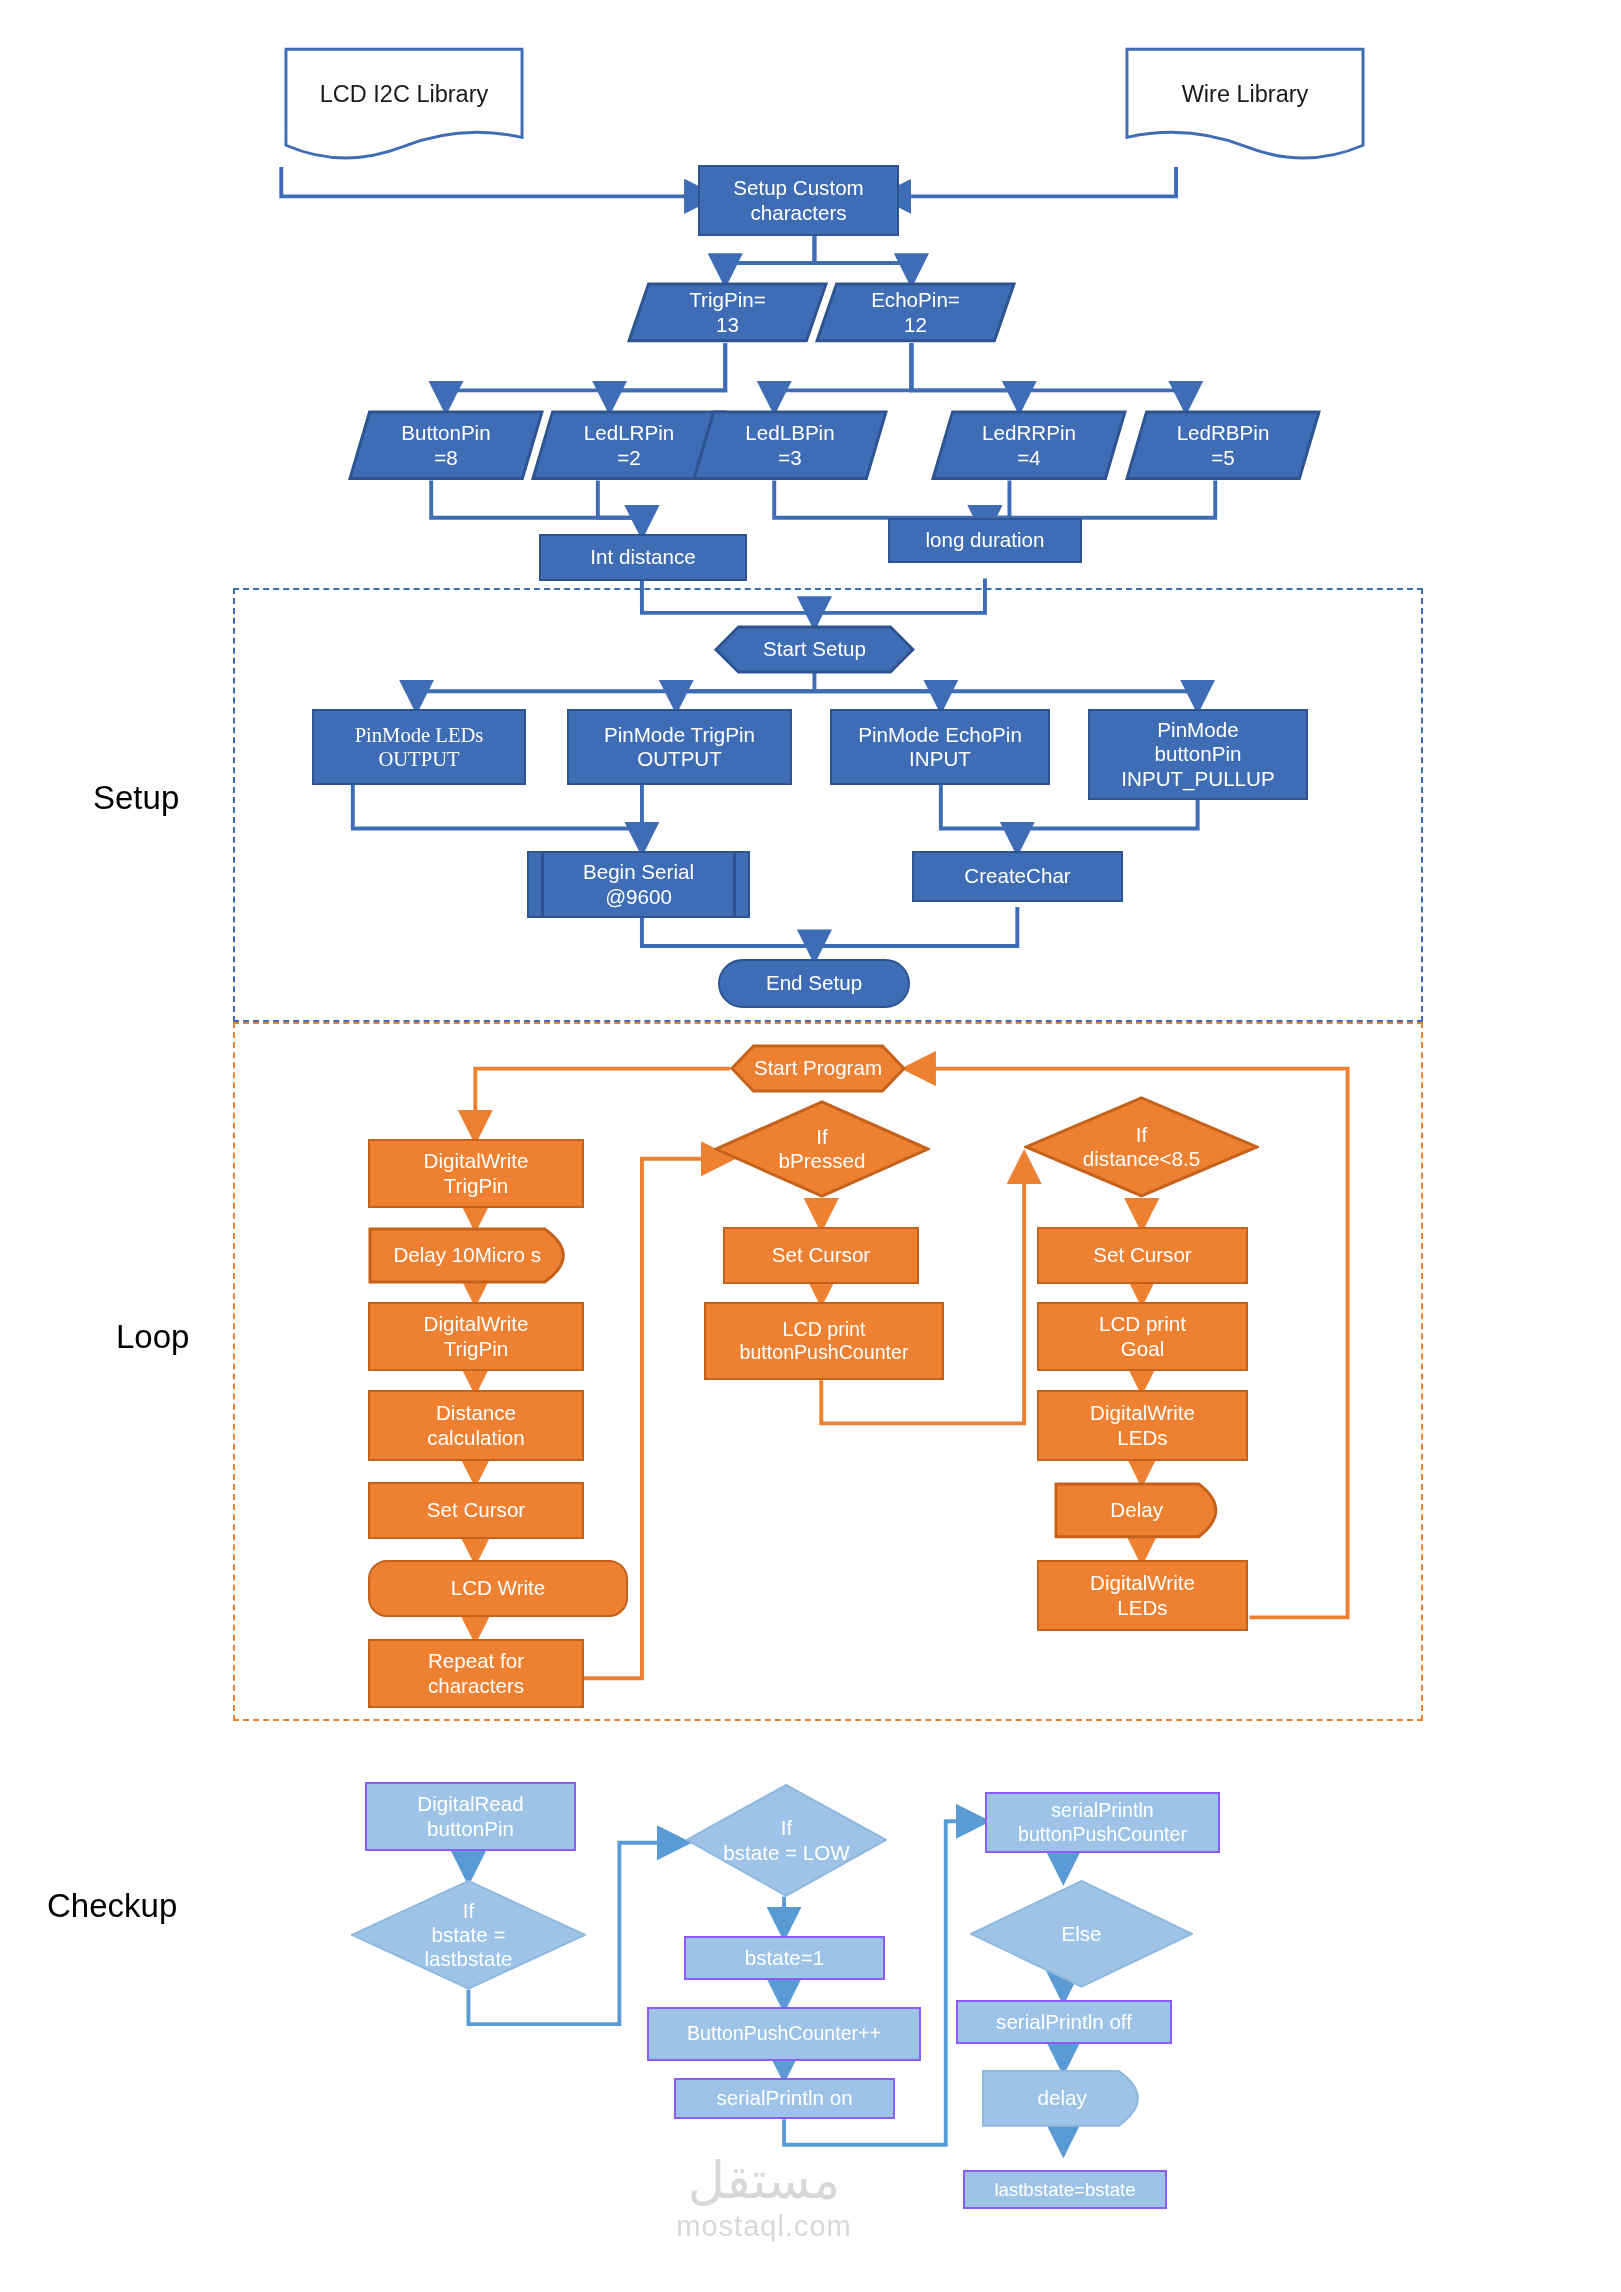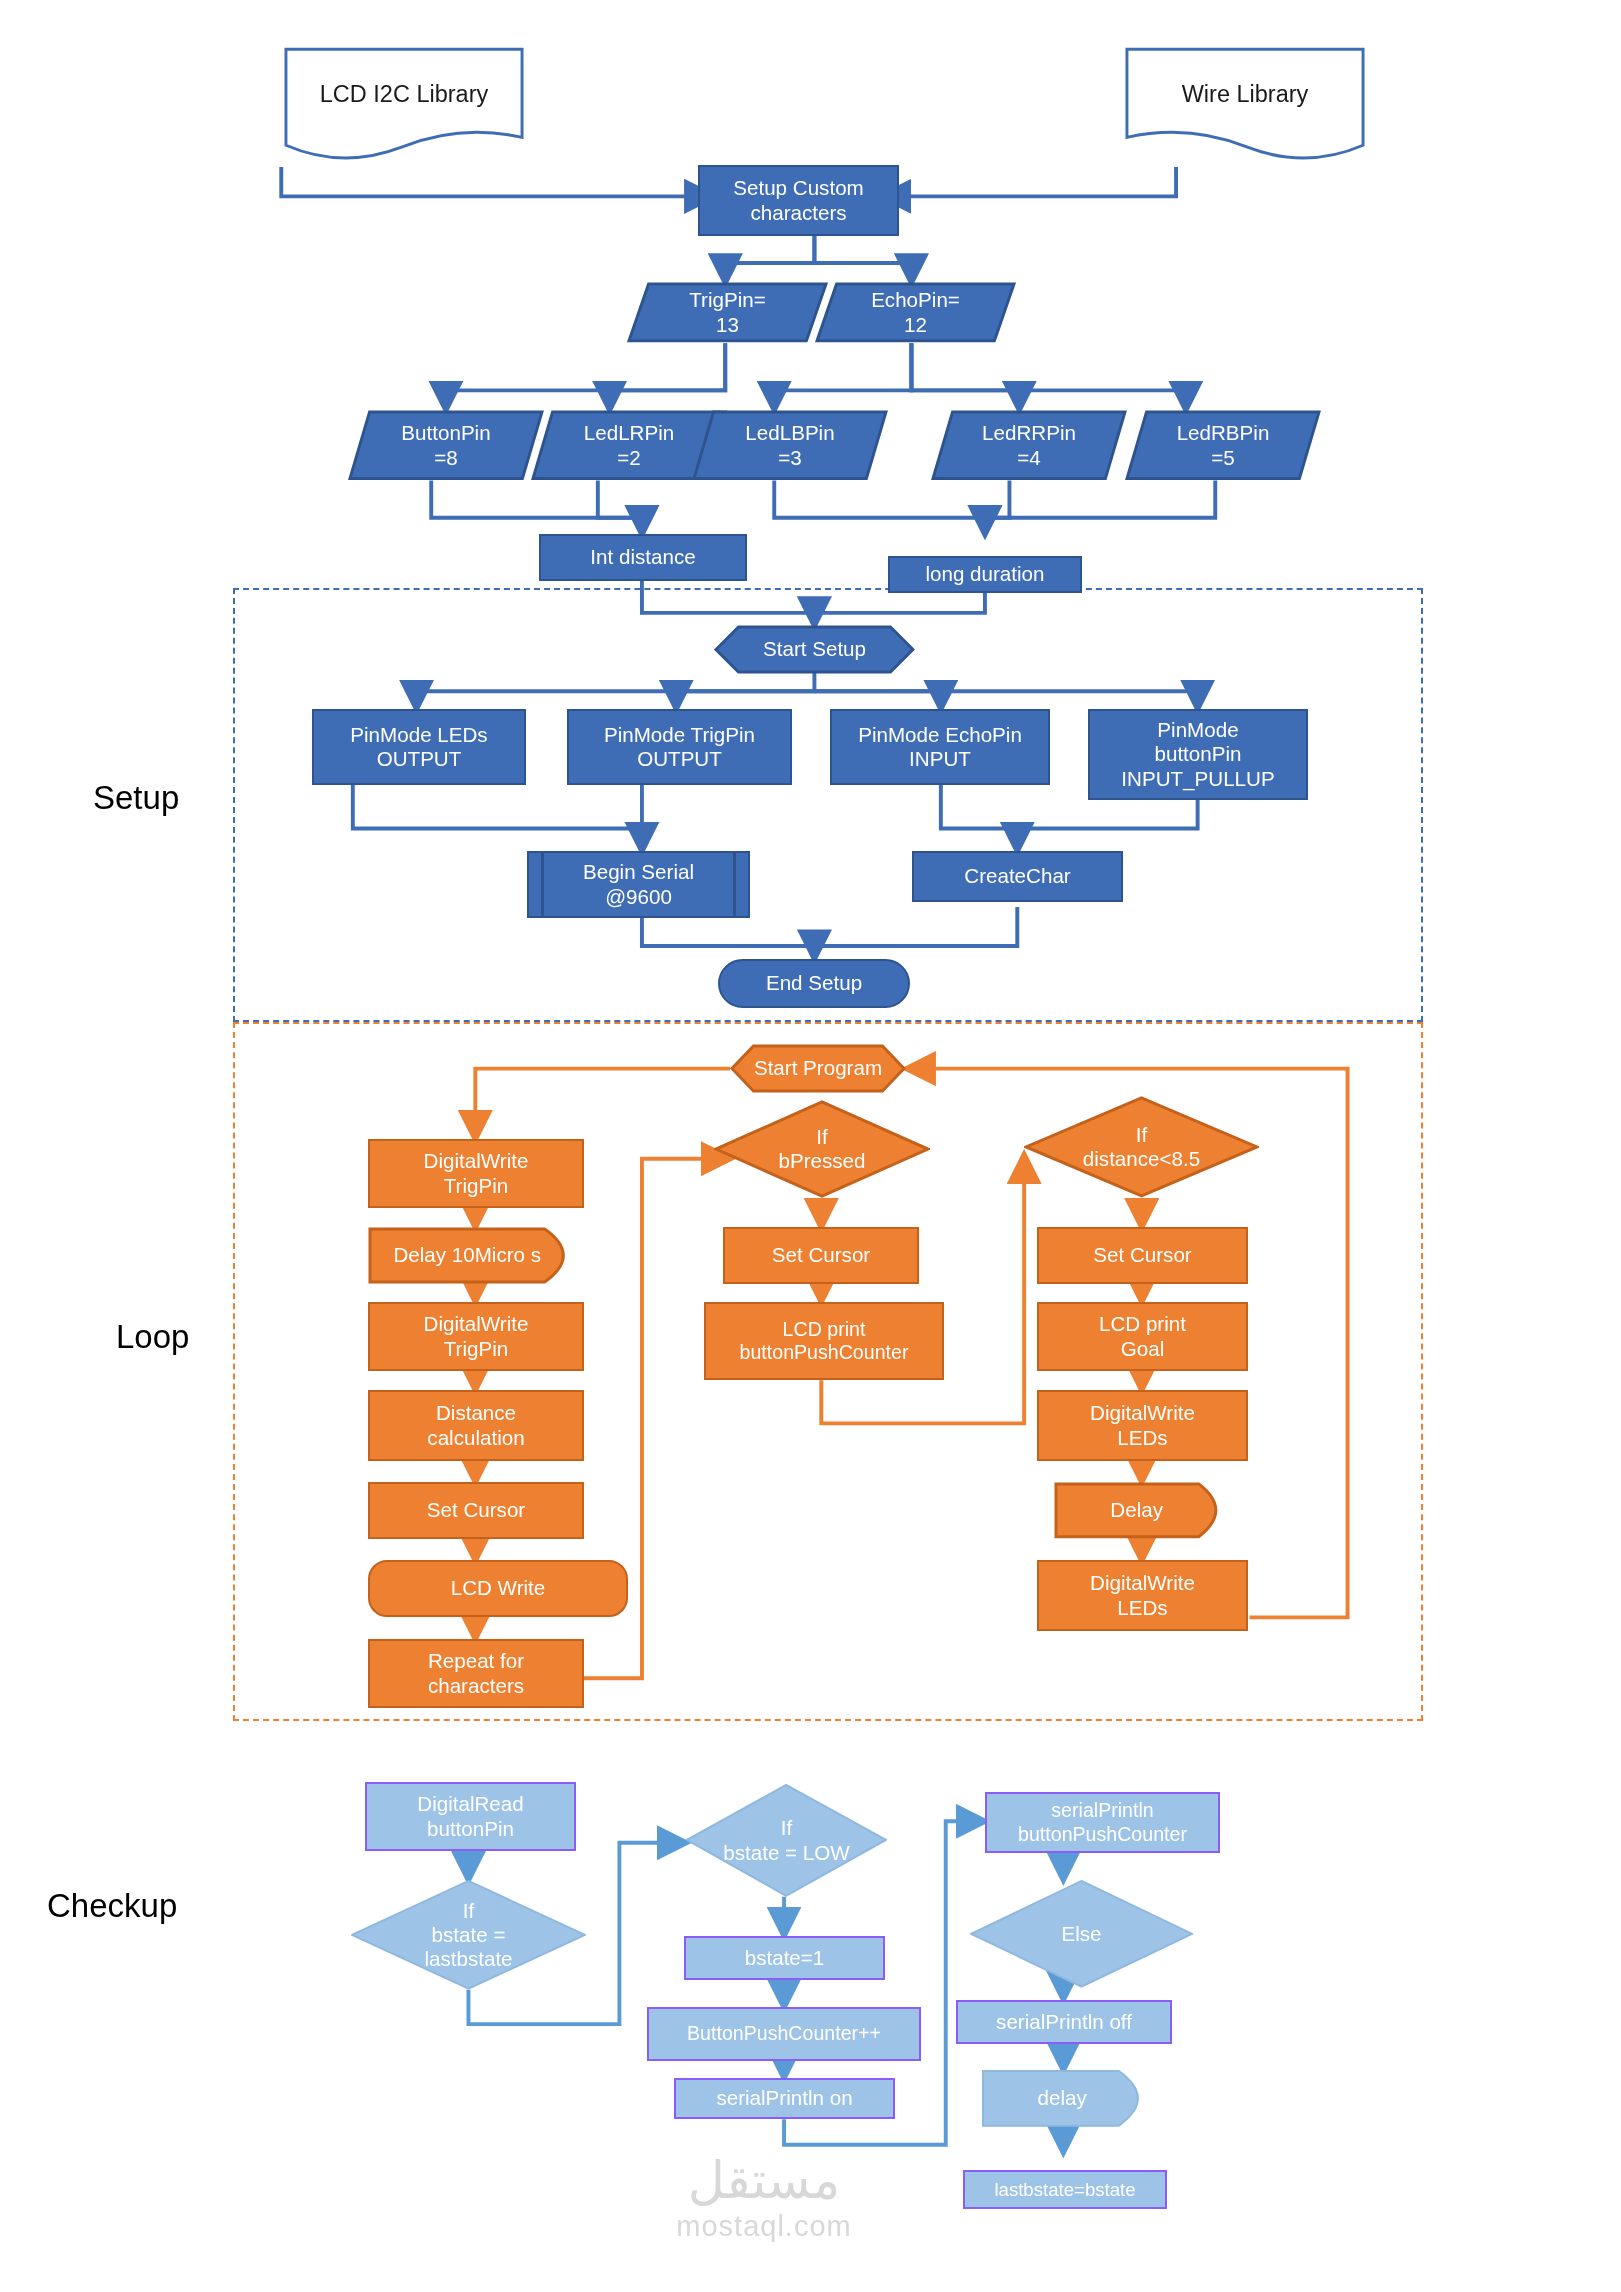--- a/index.html
+++ b/index.html
@@ -213,32 +213,32 @@
     <svg class="sh" viewBox="0 0 200 72" preserveAspectRatio="none">
       <path d="M22,2 L198,2 L178,70 L2,70 Z" fill="#3F6DB5" stroke="#2E5490" stroke-width="3"></path>
     </svg>
     <span style="position:relative;z-index:2;">LedRBPin
 =5</span>
   </div>
 
   <div class="node blue" style="left:539px;top:534px;width:208px;height:47px;">
     <span>Int distance</span>
   </div>
-  <div class="node blue" style="left:888px;top:556px;width:194px;height:37px;">
+  <div class="node blue" style="left:888px;top:518px;width:194px;height:45px;">
     <span>long duration</span>
   </div>
 
   <div class="node hex" style="left:714px;top:625px;width:201px;height:49px;">
     <svg class="sh" viewBox="0 0 205 50" preserveAspectRatio="none" style="position:absolute;inset:0;">
       <path d="M25,2 L180,2 L203,25 L180,48 L25,48 L2,25 Z" fill="#3F6DB5" stroke="#2E5490" stroke-width="3"></path>
     </svg>
     <span style="position:relative;z-index:2;">Start Setup</span>
   </div>
 
-  <div class="node blue" style="left:312px;top:709px;width:214px;height:76px;">
+  <div class="node blue" style="left:312px;top:709px;width:214px;height:76px;font-family:Liberation Serif, serif;">
     <span>PinMode LEDs
 OUTPUT</span>
   </div>
   <div class="node blue" style="left:567px;top:709px;width:225px;height:76px;">
     <span>PinMode TrigPin
 OUTPUT</span>
   </div>
   <div class="node blue" style="left:830px;top:709px;width:220px;height:76px;">
     <span>PinMode EchoPin
 INPUT</span>

